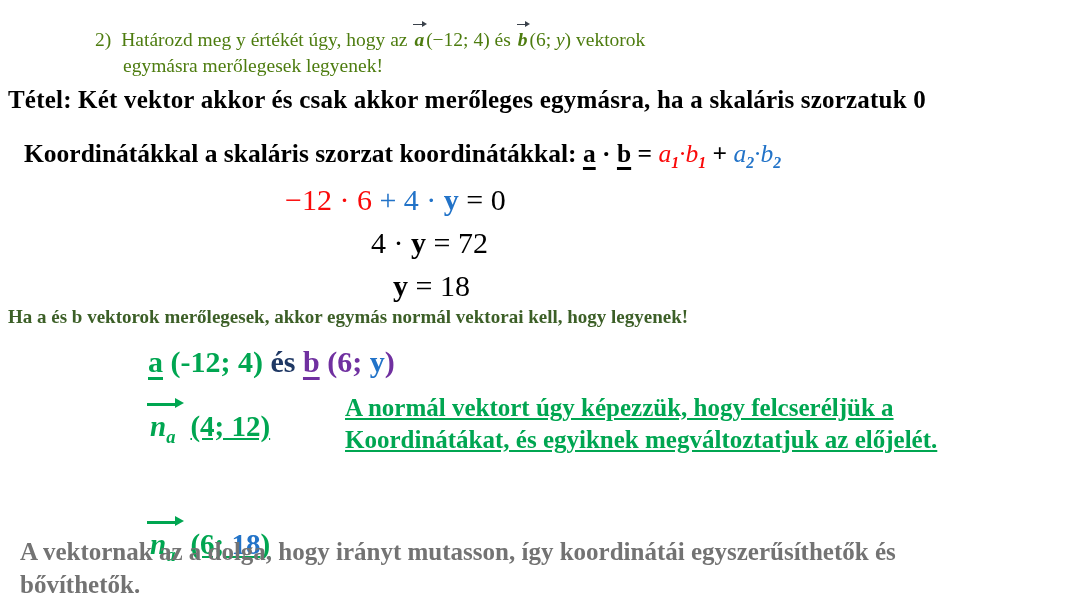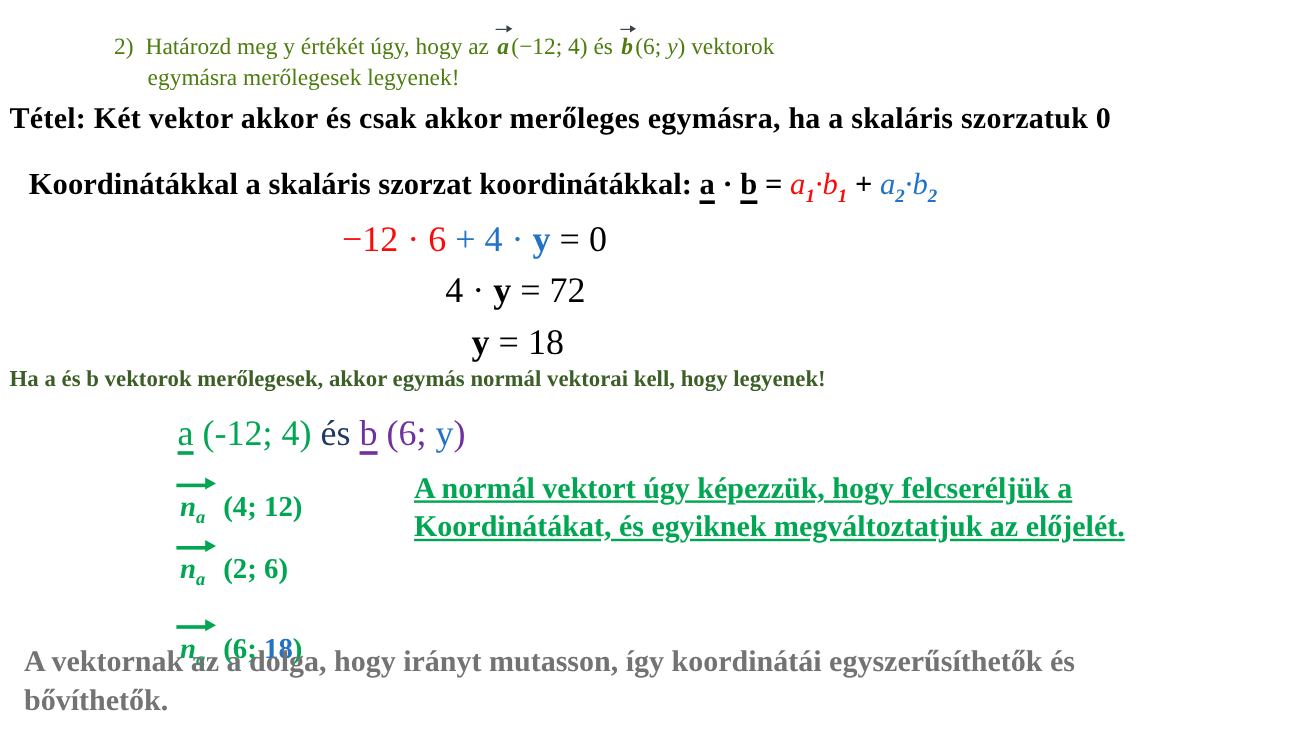--- a/index.html
+++ b/index.html
@@ -33,29 +33,29 @@
   #eq2 { left:371px; top:226px; }
   #eq3 { left:393px; top:269px; }
   .eq-red { color:#FA0A0A; }
   .eq-blue { color:#2273C8; }
   .eq-y { font-weight:bold; }
 
   
   #normal-rule { left:8px; top:306px; font-size:19px; font-weight:bold; color:#3C5F27; }
 
   
-  #ab-line { left:148px; top:345px; font-size:30px; font-weight:normal; }
+  #ab-line { left:148px; top:345px; font-size:30px; font-weight:bold; }
   .g  { color:#00A651; }
   .nv { color:#1F3864; }
   .pu { color:#7030A0; }
   .bl { color:#2273C8; }
   .und2 { text-decoration:underline; text-decoration-thickness:3px; text-underline-offset:5px; }
 
   
-  .nrow { font-size:24px; font-weight:bold; color:#00A651; }
+  .nrow { font-size:29px; font-weight:bold; color:#00A651;text-decoration:underline; }
   #nrow1 { left:147px; top:401px; }
   #nrow2 { left:147px; top:453px; }
   #nrow3 { left:147px; top:519px; }
   .nvec { position:relative; display:inline-block; padding:9px 7px 0 3px; }
   .nvec::before { content:""; position:absolute; top:2px; left:0; right:6px; border-top:3px solid #00A651; }
   .nvec::after  { content:""; position:absolute; top:-3.5px; right:-2px; width:0; height:0;
                   border-left:9px solid #00A651; border-top:5.5px solid transparent; border-bottom:5.5px solid transparent; }
   .nvec .nlet { font-style:italic; }
   .nvec sub { font-size:64%; font-style:italic; }
   .ncoords { margin-left:8px; }
@@ -97,23 +97,20 @@
 
   <div id="normal-rule" class="abs">Ha a és b vektorok merőlegesek, akkor egymás normál vektorai kell, hogy legyenek!</div>
 
   <div id="ab-line" class="abs">
     <span class="g und2">a</span><span class="g"> (-12; 4) </span><span class="nv">és</span><span> </span><span class="pu und2">b</span><span class="pu"> (6; </span><span class="bl">y</span><span class="pu">)</span>
   </div>
 
   <div id="nrow1" class="abs nrow">
     <span class="nvec"><span class="nlet">n</span><sub>a</sub></span><span class="ncoords">(4; 12)</span>
   </div>
-  <div id="nrow2" class="abs nrow">
-    <span class="nvec"><span class="nlet">n</span><sub>a</sub></span><span class="ncoords">(2; 6)</span>
-  </div>
   <div id="nrow3" class="abs nrow">
     <span class="nvec"><span class="nlet">n</span><sub>a</sub></span><span class="ncoords">(6; </span><span class="bl">18</span><span>)</span>
   </div>
 
   <div id="normal-note" class="abs">
     <div>A normál vektort úgy képezzük, hogy felcseréljük a</div>
     <div>Koordinátákat, és egyiknek megváltoztatjuk az előjelét.</div>
   </div>
 
   <div id="simplify-note" class="abs">

